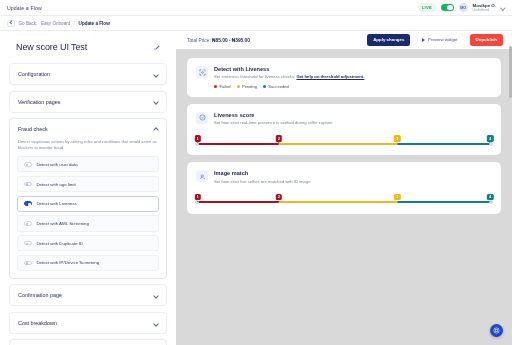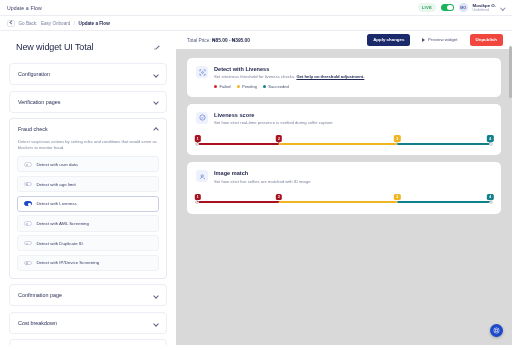--- a/index.html
+++ b/index.html
@@ -226,21 +226,21 @@
     <span class="crumb">Go Back:</span>
     <span class="crumb">Easy Onboard</span>
     <span class="crumb sep">/</span>
     <span class="crumb active">Update a Flow</span>
   </div>
 
   <div class="body">
 
     <div class="sidebar">
       <div class="flow-name-row">
-        <div class="flow-name">New widget UI Total</div>
+        <div class="flow-name">New score UI Test</div>
         <div class="edit-ico"></div>
       </div>
 
       <div class="panel">
         <div class="panel-head">
           <span class="panel-title">Configuration</span>
           <span class="chev"></span>
         </div>
       </div>
 

